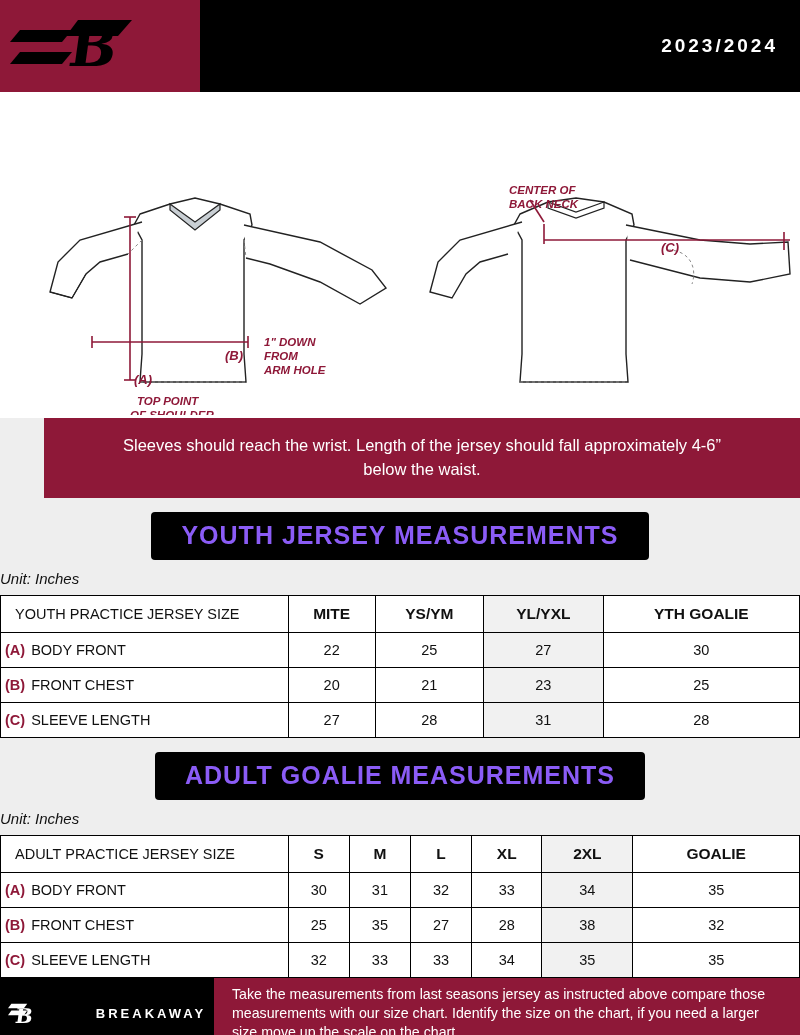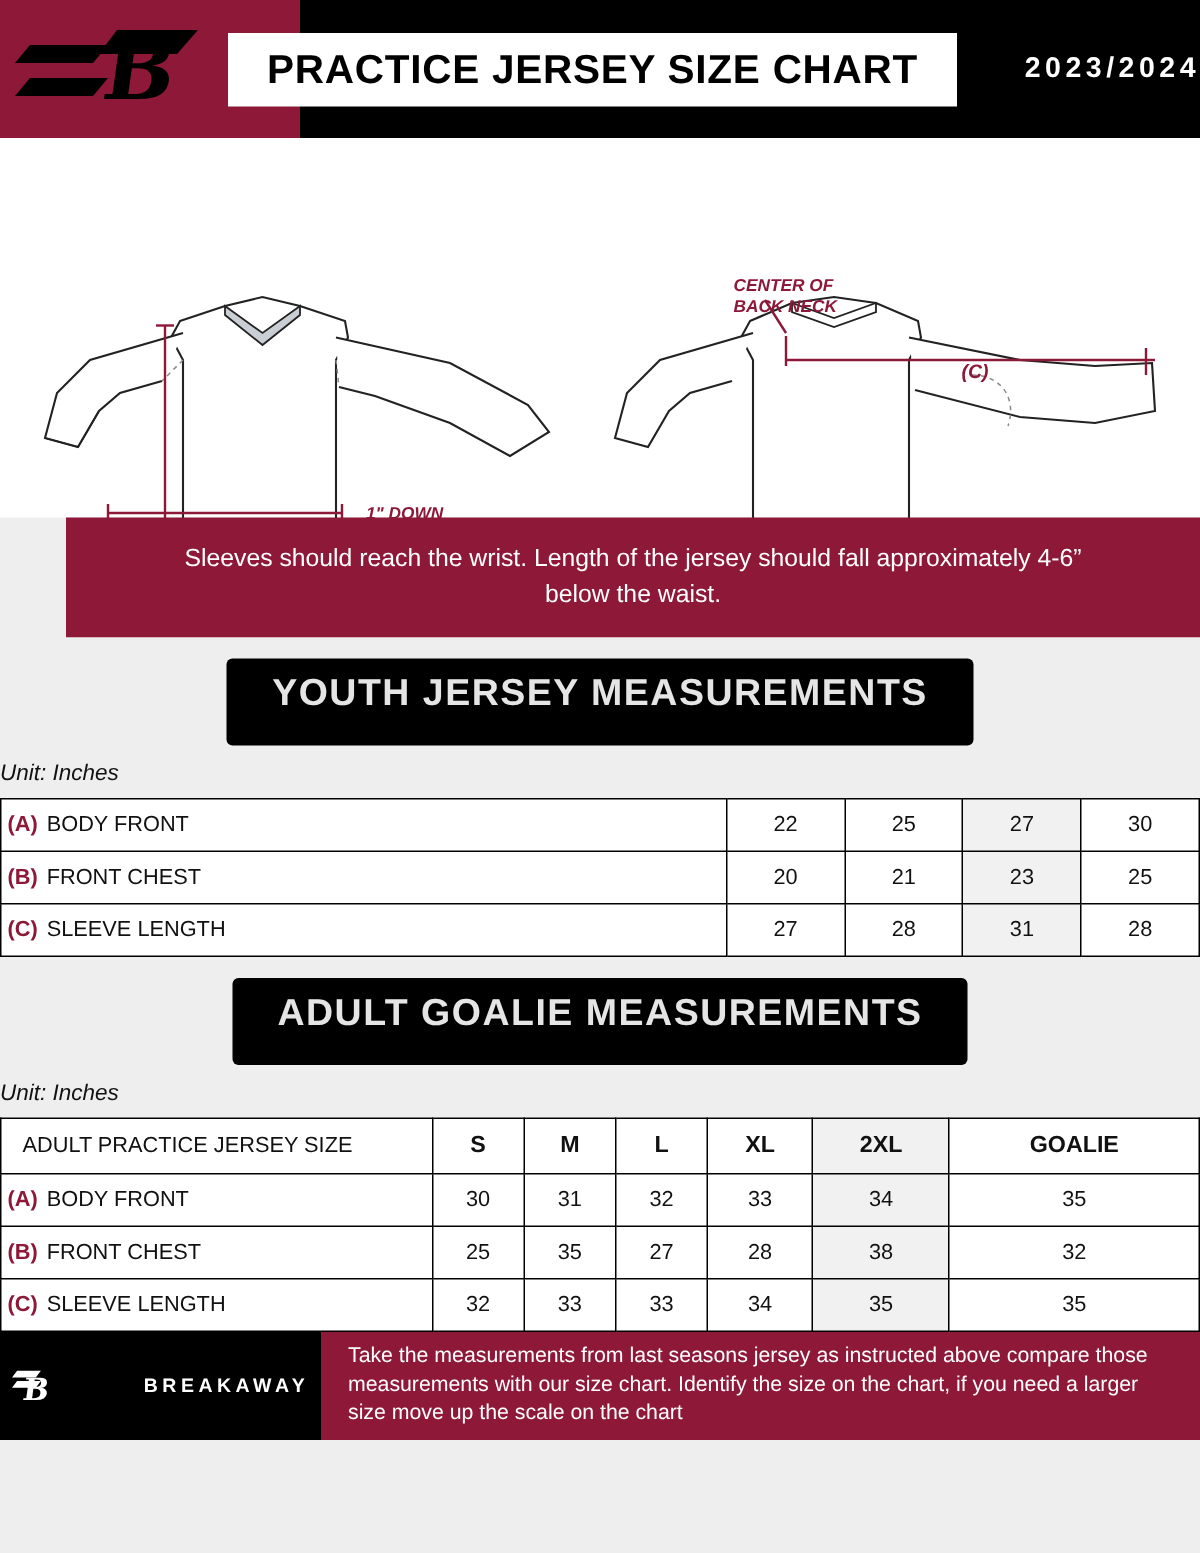--- a/index.html
+++ b/index.html
@@ -51,52 +51,54 @@
     margin-left: -48px;
     white-space: nowrap;
     font-family: "Liberation Sans", sans-serif;
   }
   .header-year {
     color: #ffffff;
     font-weight: bold;
     font-size: 19px;
     letter-spacing: 3px;
     margin-left: auto;
+    padding-right: 22px;
     font-family: "Liberation Sans", sans-serif;
   }
 
   
   .illustration {
     position: relative;
-    height: 253px;
+    height: 326px;
     background: #ffffff;
+    padding-left: 20px;
   }
   .illustration svg { display: block; }
 
   
   .note-bar {
     background: #8e1838;
     color: #ffffff;
     text-align: center;
     padding: 16px 60px;
     font-size: 16.5px;
     line-height: 1.45;
     margin-left: 44px;
   }
 
   
   .section { position: relative; background: #eeeeee; padding-top: 14px; }
   .section-title-wrap { display: flex; justify-content: center; }
   .section-title {
     background: #000000;
-    color: #e5e5e5;
+    color: #8b5cf6;
     font-weight: bold;
     font-size: 25px;
     letter-spacing: 1px;
-    padding: 9px 30px 20px;
+    padding: 9px 30px 10px;
     border-radius: 4px;
     font-family: "Liberation Sans", sans-serif;
   }
   .unit {
     font-style: italic;
     font-size: 15px;
     color: #111111;
     margin: 10px 0 8px;
   }
 
@@ -186,21 +188,20 @@
       <div class="logo-box">
         <svg width="200" height="92" viewBox="0 0 200 92">
           <polygon points="20,30 72,30 62,42 10,42" fill="#000000"></polygon>
           <polygon points="20,52 72,52 62,64 10,64" fill="#000000"></polygon>
           <polygon points="78,20 132,20 118,36 66,36" fill="#000000"></polygon>
           <text x="76" y="66" font-family="DejaVu Serif, serif" font-size="56" font-weight="bold" fill="#000000" transform="skewX(-8)">B</text>
         </svg>
       </div>
     </div>
     <div class="header-title-wrap">
-      <div class="header-title">PRACTICE JERSEY SIZE CHART</div>
       <div class="header-year">2023/2024</div>
     </div>
   </div>
 
   <div class="illustration">
     <svg width="800" height="323" viewBox="0 0 800 323">
 
       <g>
         <path d="M120 122 L150 112 L175 106 L200 112 L230 122 L232 133 L224 148 L224 262 L226 290 L120 290 L122 262 L122 148 L114 133 Z" fill="#ffffff" stroke="#222" stroke-width="1.4"></path>
         <path d="M150 112 L175 130 L200 112 L200 118 L175 138 L150 118 Z" fill="#c9cfd4" stroke="#222" stroke-width="1.2"></path>
@@ -252,20 +253,27 @@
 
   <div class="note-bar">Sleeves should reach the wrist. Length of the jersey should fall approximately 4-6” below the waist.</div>
 
   <div class="section">
     <div class="section-title-wrap">
       <div class="section-title">YOUTH JERSEY MEASUREMENTS</div>
     </div>
     <div class="unit">Unit: Inches</div>
     <table>
       <tbody>
+          <tr>
+        <th class="rowhead" style="width:36%">YOUTH PRACTICE JERSEY SIZE</th>
+        <th>MITE</th>
+        <th>YS/YM</th>
+        <th class="shade">YL/YXL</th>
+        <th>YTH GOALIE</th>
+      </tr>
       <tr>
         <td class="rowlabel"><span class="tag">(A)</span><span>BODY FRONT</span></td>
         <td>22</td>
         <td>25</td>
         <td class="shade">27</td>
         <td>30</td>
       </tr>
       <tr>
         <td class="rowlabel"><span class="tag">(B)</span><span>FRONT CHEST</span></td>
         <td>20</td>

